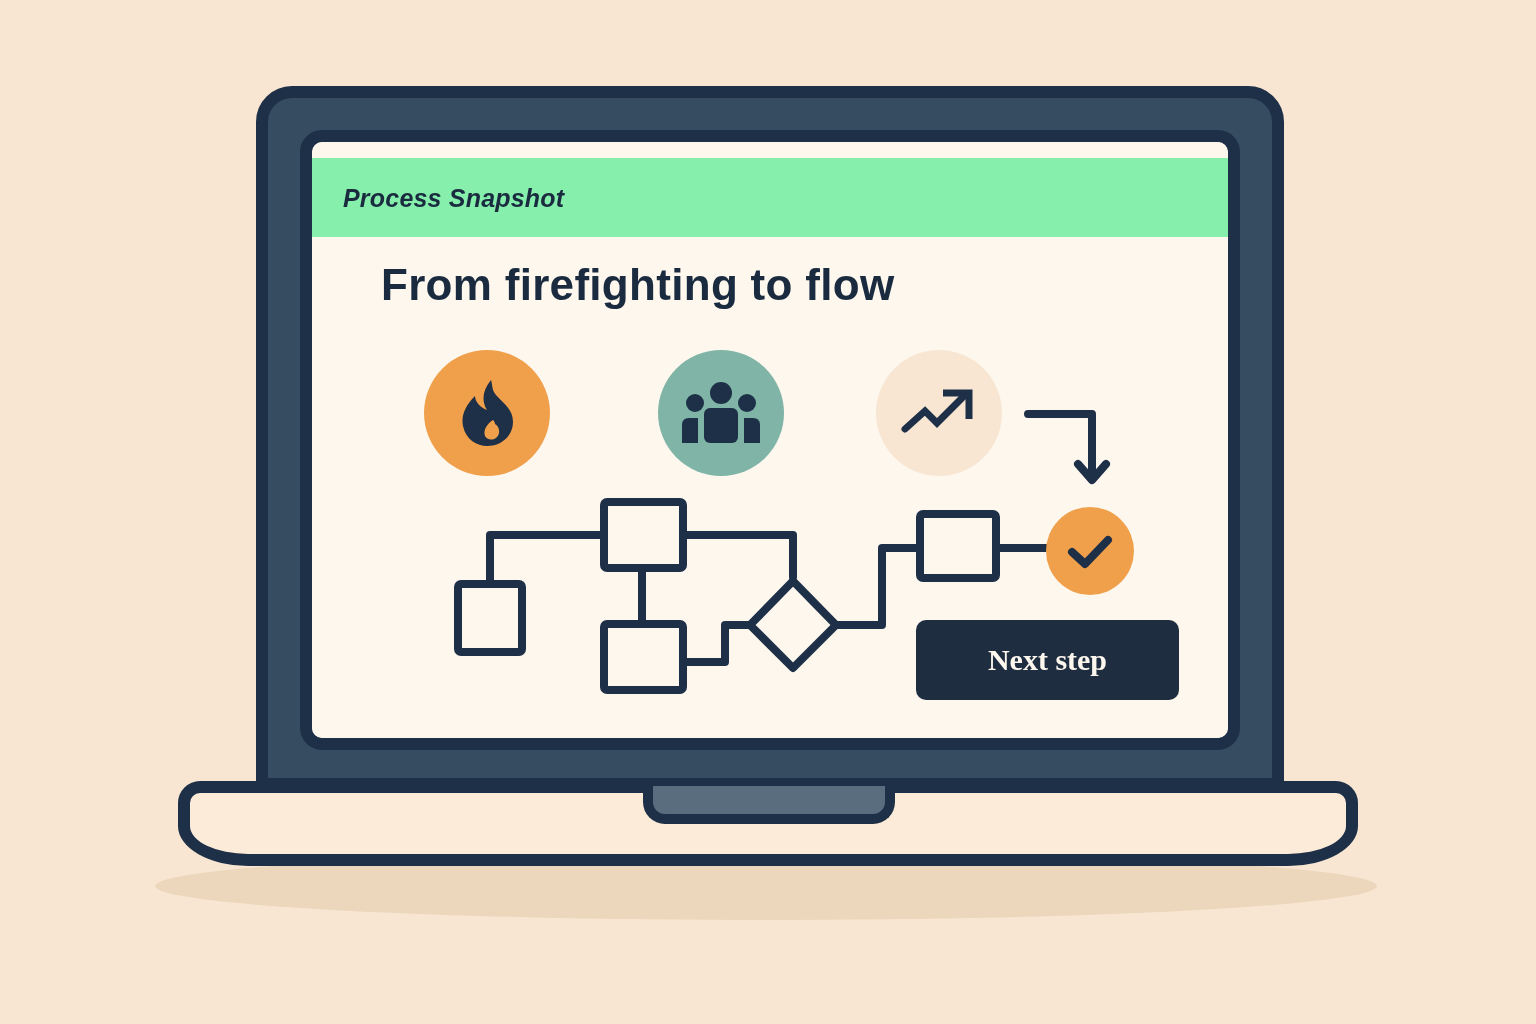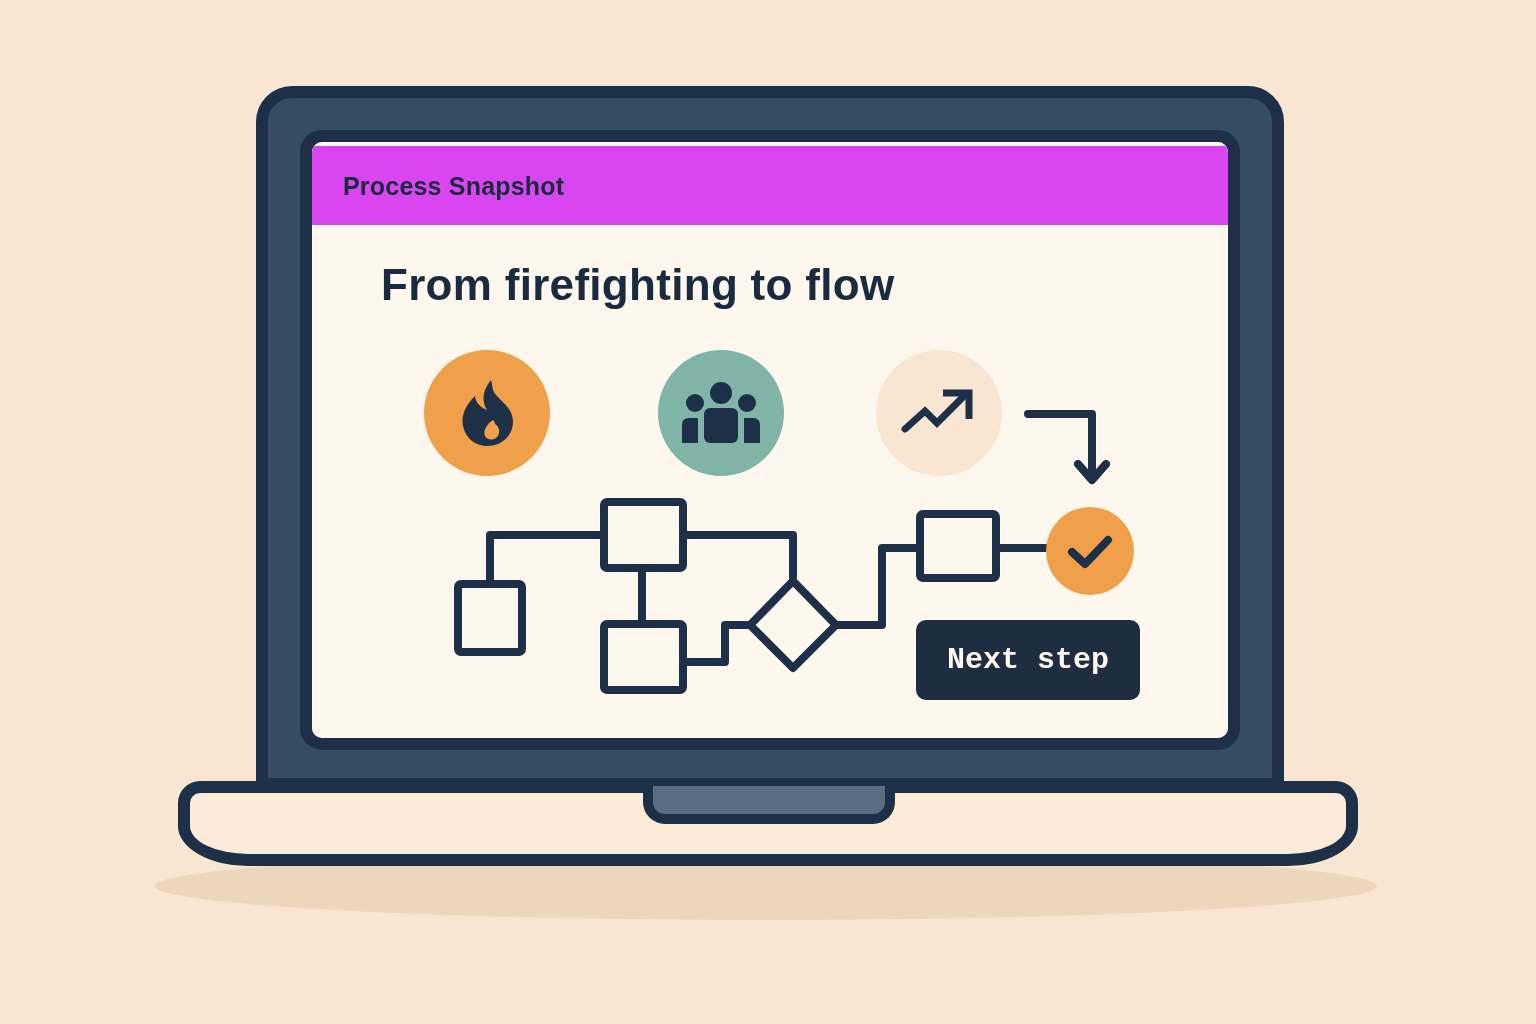--- a/index.html
+++ b/index.html
@@ -30,42 +30,43 @@
   .screen-frame {
     position: absolute; left: 300px; top: 130px; width: 940px; height: 620px;
     box-sizing: border-box; border: 12px solid #1e3047; border-radius: 22px;
     background: #fdf7ee; overflow: hidden;
   }
   .screen {
     position: absolute; left: 0; top: 0; width: 916px; height: 596px;
     background: #fdf7ee; border-radius: 10px; overflow: hidden;
   }
   .screen-header {
-    position: absolute; left: 0; top: 4px; width: 100%; height: 79px;
-    background: #d946ef;
+    position: absolute; left: 0; top: 16px; width: 100%; height: 79px;
+    background: #86efac;
+    font-style: italic;
   }
   .screen-header-title {
     position: absolute; left: 31px; top: 26px;
     font-size: 25px; font-weight: bold; color: #1a2b40; letter-spacing: 0.2px;
   }
   .headline {
     position: absolute; left: 69px; top: 118px;
     font-size: 44px; font-weight: bold; color: #1a2b40; letter-spacing: 0.3px;
     white-space: nowrap;
   }
   .icon-circle {
     position: absolute; width: 126px; height: 126px; border-radius: 50%;
     display: flex; align-items: center; justify-content: center;
   }
   .next-btn {
-    position: absolute; left: 604px; top: 478px; width: 224px; height: 80px;
+    position: absolute; left: 604px; top: 478px; width: 263px; height: 80px;
     background: #1e2d40; border-radius: 10px; color: #fdf7ee;
     font-size: 30px; font-weight: bold; border: none; cursor: pointer;
     display: flex; align-items: center; justify-content: center;
-    font-family: Liberation Mono, monospace;
+    font-family: Liberation Serif, serif;
   }
   .flow-svg { position: absolute; left: 0; top: 0; }
 </style>
 </head>
 <body>
 
 <div class="shadow"></div>
 
 <div class="lid"></div>
 

